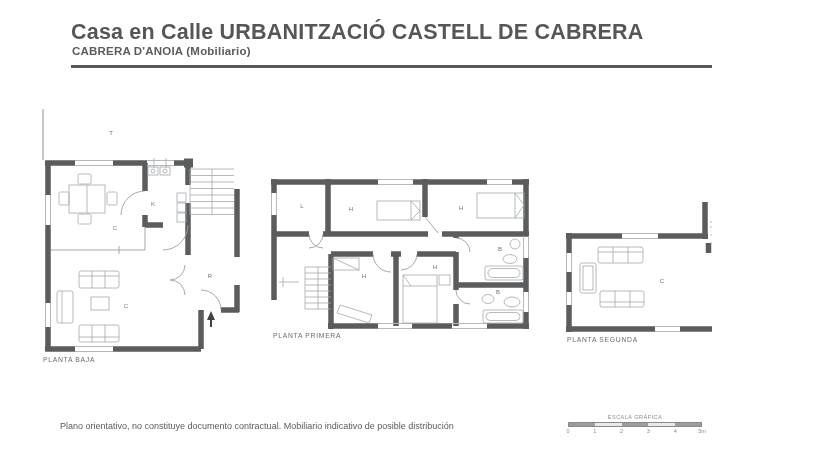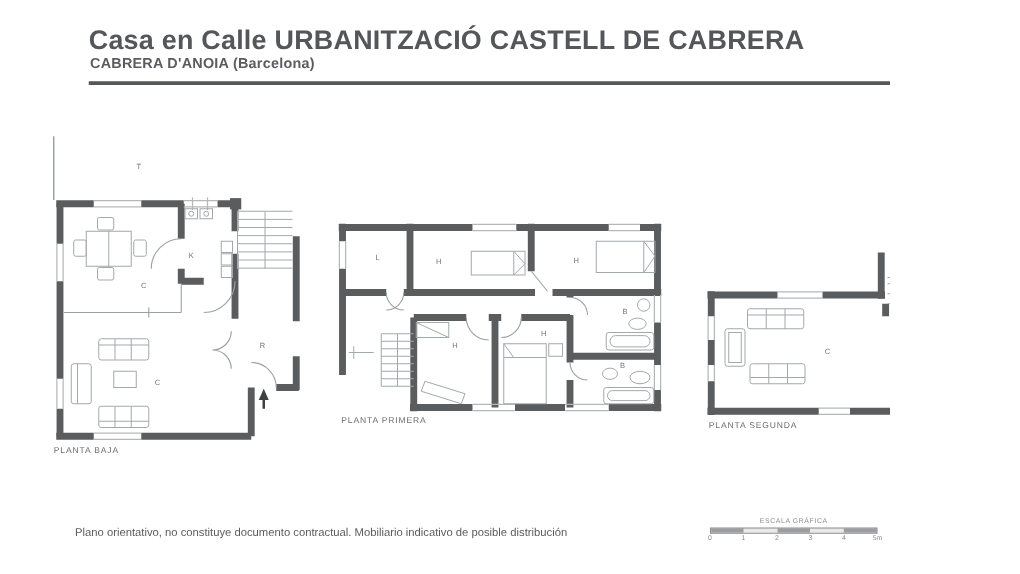--- a/index.html
+++ b/index.html
@@ -26,21 +26,21 @@
   .scalebar-bar .seg:nth-child(even){background:#e9e9e9;}
   .scalebar-ticks{position:relative;height:8px;margin-top:1px;}
   .scalebar-ticks span{position:absolute;transform:translateX(-50%);font-size:5.5px;color:#8a8b8d;}
 </style>
 </head>
 <body>
 
 <div class="page">
 
   <h1 class="title">Casa en Calle URBANITZACIÓ CASTELL DE CABRERA</h1>
-  <h2 class="subtitle">CABRERA D'ANOIA (Barcelona)</h2>
+  <h2 class="subtitle">CABRERA D'ANOIA (Mobiliario)</h2>
   <div class="rule"></div>
 
   <svg class="plan plan-baja" width="215" height="262" viewBox="0 0 215 262">
 
     <g stroke="#8d9295" stroke-width="1">
       <path d="M8,4 V55" fill="none"></path>
     </g>
 
     <g stroke="#5b5c5e" stroke-width="5.5" fill="none">
       <path d="M13,58 V90 M13,120 V198 M13,222 V244"></path>

